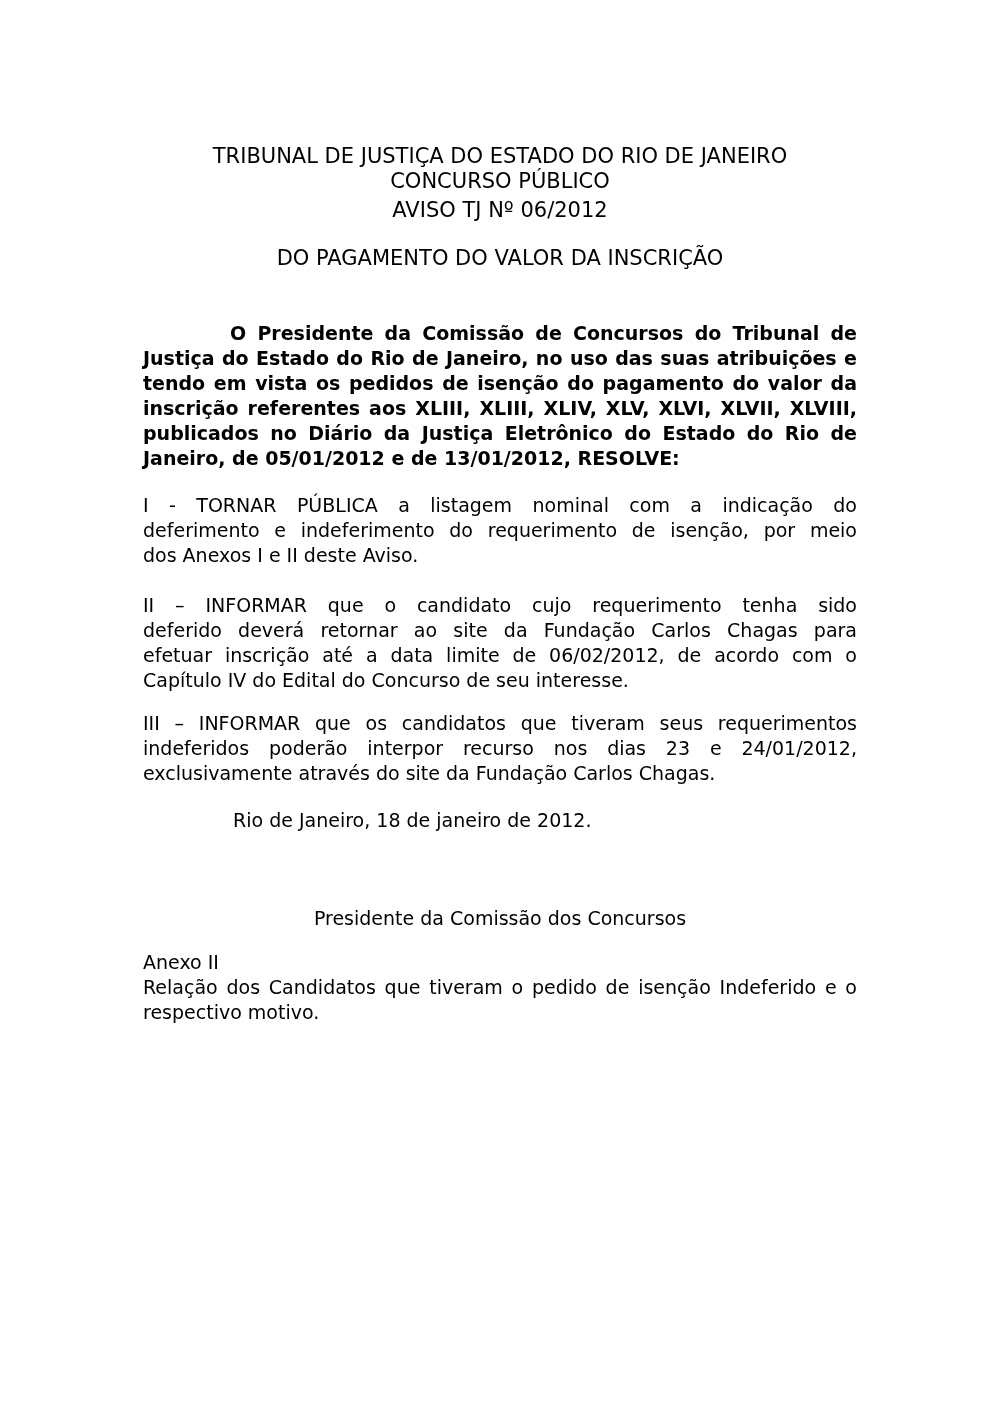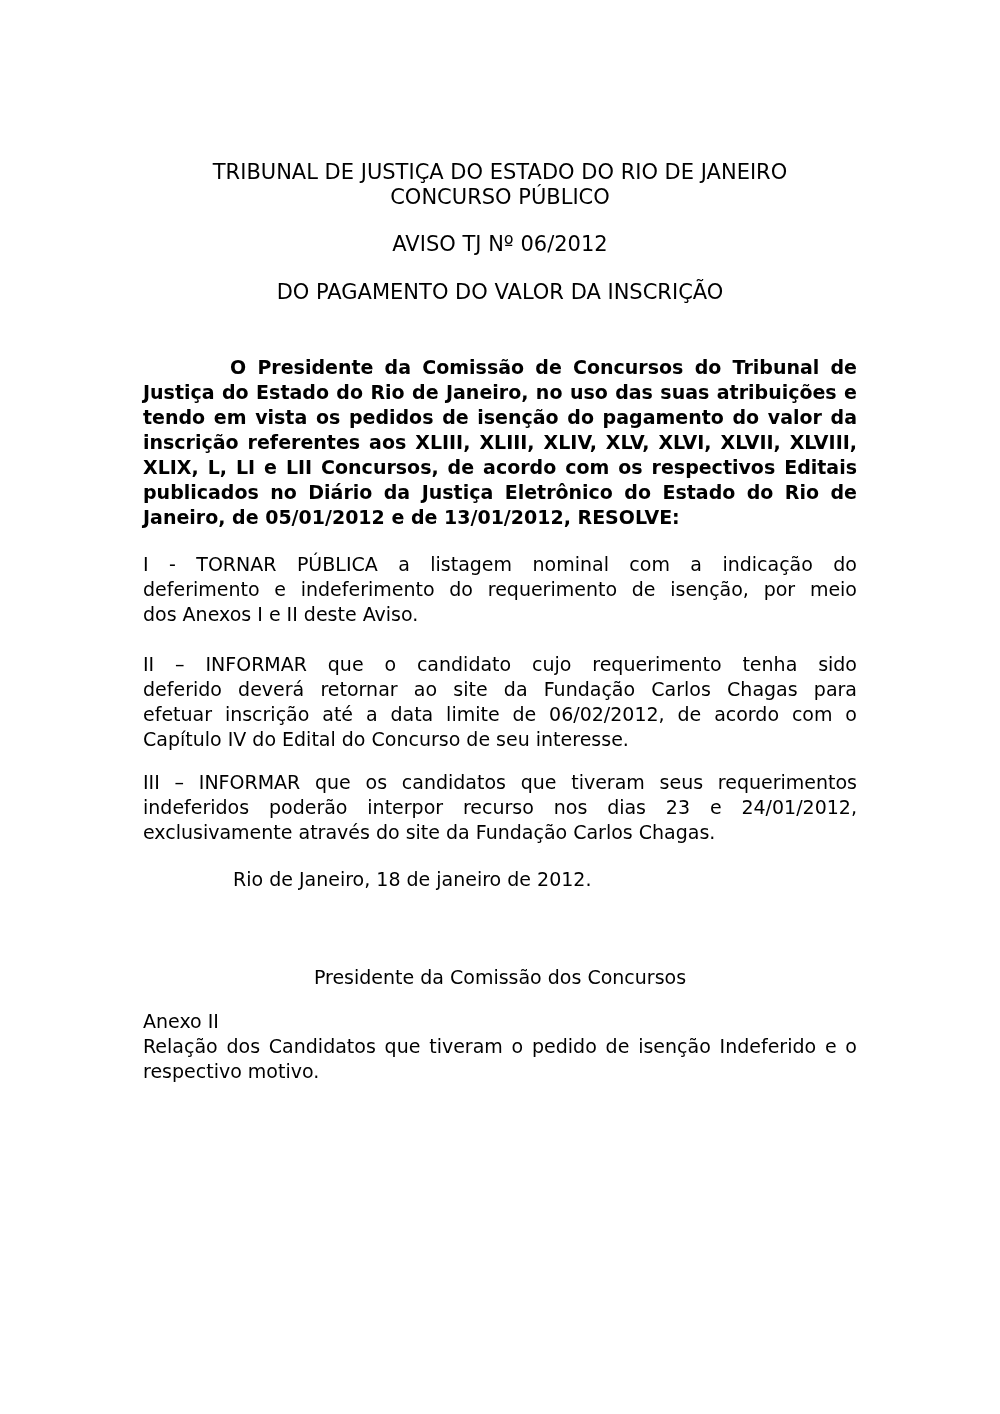--- a/index.html
+++ b/index.html
@@ -11,40 +11,40 @@
     position: relative;
     width: 1000px;
     height: 1414px;
     background: #ffffff;
     overflow: hidden;
     color: #000000;
   }
   .content {
     position: absolute;
     left: 143px;
-    top: 160px;
+    top: 144px;
     width: 714px;
     font-family: "DejaVu Sans", "Liberation Sans", sans-serif;
     font-size: 19px;
     line-height: 25px;
     color: #000000;
   }
   .ln { white-space: normal; }
   .center { text-align: center; }
   .heading { font-size: 21px; }
   
   .just {
     text-align: justify;
     text-align-last: justify;
   }
   .indent-first { text-indent: 87px; }
   .indent-date  { text-indent: 90px; }
 
   
-  .block-aviso   { margin-top: 22px; }
+  .block-aviso   { margin-top: 4px; }
   .block-subject { margin-top: 23px; }
   .block-p1      { margin-top: 50px; font-weight: bold; }
   .block-item1   { margin-top: 22px; }
   .block-item2   { margin-top: 25px; }
   .block-item3   { margin-top: 18px; }
   .block-date    { margin-top: 22px; }
   .block-sig     { margin-top: 73px; }
   .block-annex1  { margin-top: 66px; }
   .block-annex2  { margin-top: 19px; }
 </style>
@@ -65,21 +65,20 @@
 
     <div class="block-subject">
       <div class="ln center heading">DO PAGAMENTO DO VALOR DA INSCRIÇÃO</div>
     </div>
 
     <div class="block-p1">
       <div class="ln just indent-first">O Presidente da Comissão de Concursos do Tribunal de</div>
       <div class="ln just">Justiça do Estado do Rio de Janeiro, no uso das suas atribuições e</div>
       <div class="ln just">tendo em vista os pedidos de isenção do pagamento do valor da</div>
       <div class="ln just">inscrição referentes aos XLIII, XLIII, XLIV, XLV, XLVI, XLVII, XLVIII,</div>
-      <div class="ln just">XLIX, L, LI e LII Concursos, de acordo com os respectivos Editais</div>
       <div class="ln just">publicados no Diário da Justiça Eletrônico do Estado do Rio de</div>
       <div class="ln">Janeiro, de 05/01/2012 e de 13/01/2012, RESOLVE:</div>
     </div>
 
     <div class="block-item1">
       <div class="ln just">I - TORNAR PÚBLICA a listagem nominal com a indicação do</div>
       <div class="ln just">deferimento e indeferimento do requerimento de isenção, por meio</div>
       <div class="ln">dos Anexos I e II deste Aviso.</div>
     </div>
 

